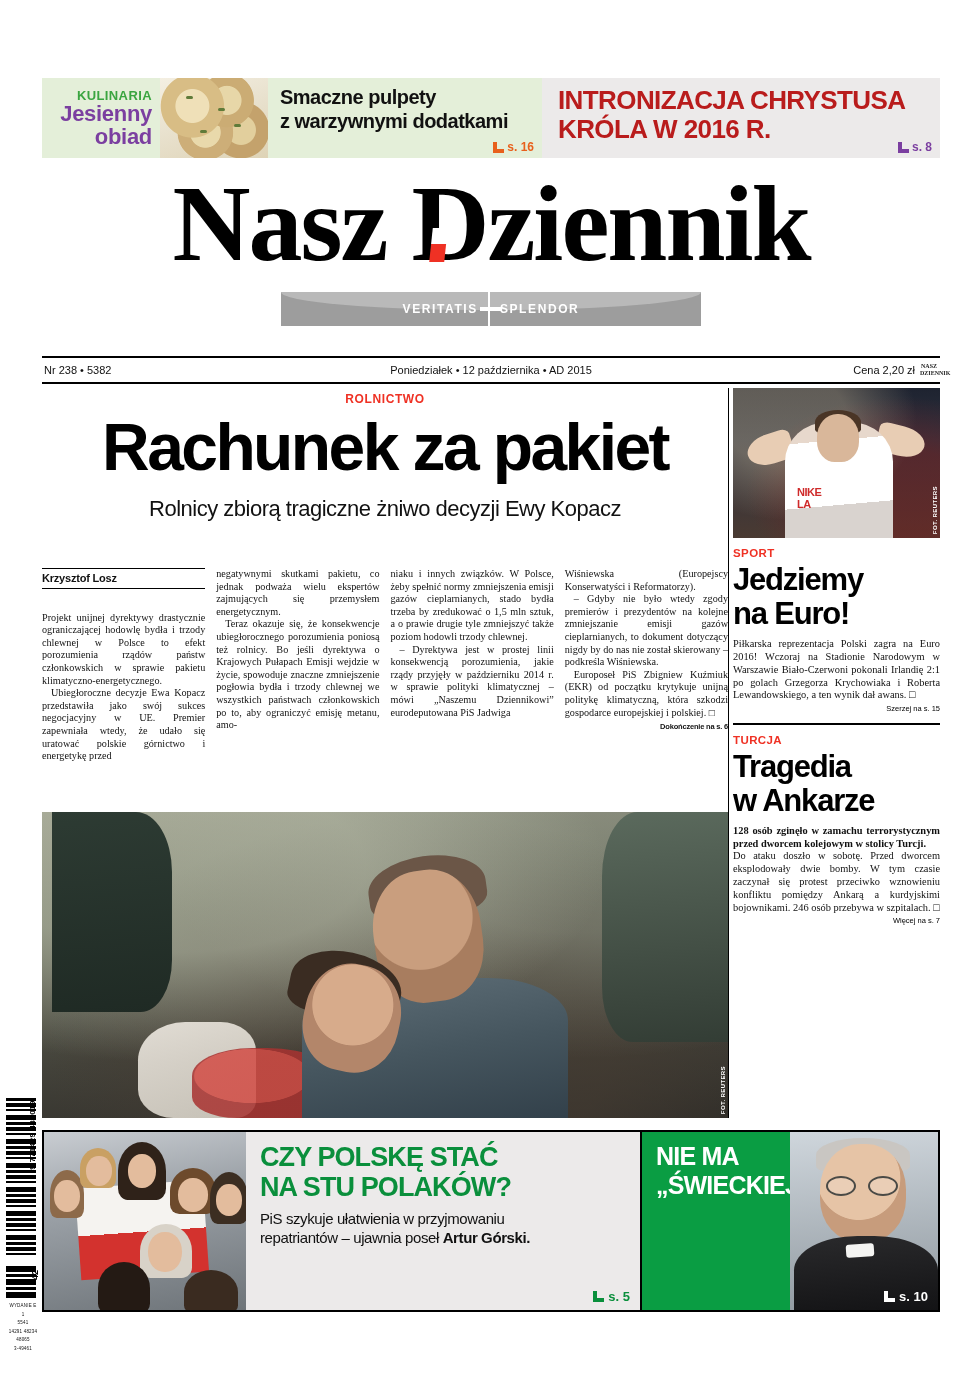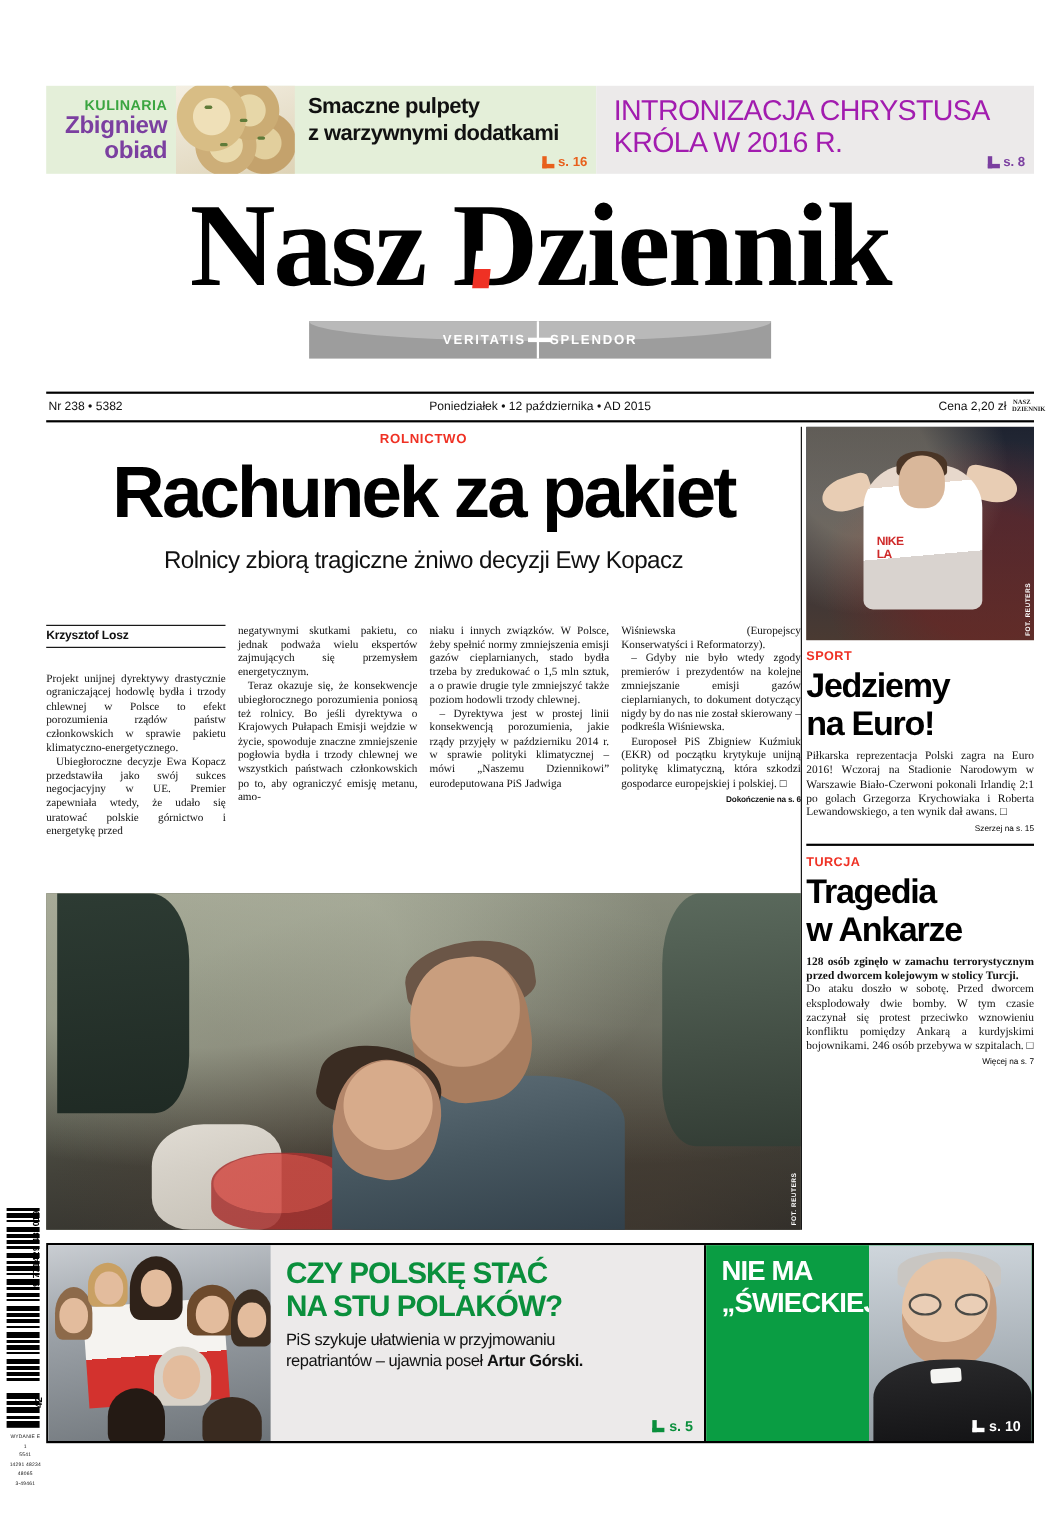--- a/index.html
+++ b/index.html
@@ -45,21 +45,21 @@
   .promo-food .sprig { position:absolute; width:7px; height:3px; background:#5f7b39; border-radius:2px; }
   .promo-txt { flex:1; padding:8px 10px 4px 12px; position:relative; }
   .promo-txt .t1, .promo-txt .t2 { font-size:20px; font-weight:bold; color:#111; line-height:1.18; letter-spacing:-.5px; }
   .pageref { position:absolute; right:8px; bottom:4px; display:flex; align-items:center; gap:3px;
      font-size:12px; font-weight:bold; color:#111; }
   .corner { width:11px; height:11px; border-left:4px solid currentColor; border-bottom:4px solid currentColor; }
   .c-orange { color:#e8601c;margin-left:15px; }
   .c-purple { color:#7b3fa0; }
   .c-green { color:#0a8f3c; }
   .promo-right { flex:1; background:#eceaea; position:relative; padding:8px 0 0 16px; }
-  .promo-right .r1, .promo-right .r2 { color:#a21caf; font-size:26px; font-weight:normal;
+  .promo-right .r1, .promo-right .r2 { color:#b91c1c; font-size:26px; font-weight:bold;
      line-height:1.12; letter-spacing:-.6px; }
 
   
   .masthead { position:absolute; left:42px; top:166px; width:898px; height:170px; }
   .logo { text-align:center; font-family:"Liberation Serif", serif; font-weight:bold;
      font-size:108px; line-height:1; letter-spacing:-2px; color:#000; position:relative;
      padding-top:4px; }
   .logo .flag { position:absolute; display:inline-block; width:15px; height:34px;
      background: linear-gradient(to bottom,#ffffff 0 48%, #ef3124 48% 100%);
      left:389px; top:62px; transform: skewX(-6deg); }
@@ -101,21 +101,21 @@
      border-top:1.5px solid #000; border-bottom:1.5px solid #000; padding:3px 0 3px;
      margin-bottom:23px; letter-spacing:-.2px; }
   .col p { text-indent:9px; margin:0; }
   .col p.noindent { text-indent:0; }
   .jump { text-align:right; font-family:"Liberation Sans", sans-serif; font-size:7.5px;
      font-weight:bold; letter-spacing:-.2px; margin-top:2px; }
 
   
   .railsep { position:absolute; left:728px; top:388px; width:1px; height:730px; background:#000; }
   .rail { position:absolute; left:733px; top:388px; width:207px; }
-  .sport-photo { width:207px; height:194px; position:relative; overflow:hidden;
+  .sport-photo { width:207px; height:150px; position:relative; overflow:hidden;
      background: linear-gradient(165deg,#2a2f3a 0%,#3d3a35 40%,#6b4d3d 100%); }
   .sp-bg { position:absolute; inset:0;
      background: radial-gradient(ellipse at 25% 20%, rgba(220,200,160,.35) 0 28%, transparent 60%),
                  radial-gradient(ellipse at 80% 70%, rgba(120,30,30,.5) 0 30%, transparent 65%),
                  linear-gradient(180deg,#1e2330 0%,#2d3240 35%,#4a3a32 100%); }
   .sp-person { position:absolute; left:52px; top:34px; width:108px; height:132px;
      background: linear-gradient(175deg,#e7d8cc 0 16%, #ffffff 16% 62%, #d9d3cf 62% 100%);
      border-radius:40% 40% 8% 8%/30% 30% 6% 6%; }
   .sp-head { position:absolute; left:84px; top:26px; width:42px; height:48px;
      background:#d9b79a; border-radius:48% 48% 42% 42%; }
@@ -229,21 +229,21 @@
         <div>3-49461</div>
       </div>
     </div>
   </div>
 
   <div class="promo">
 
     <div class="promo-left">
       <div class="promo-kul">
         <div class="k-tag">KULINARIA</div>
-        <div class="k-l1">Zbigniew</div>
+        <div class="k-l1">Jesienny</div>
         <div class="k-l2">obiad</div>
       </div>
       <div class="promo-food">
         <span class="sprig" style="left:26px;top:18px;"></span>
         <span class="sprig" style="left:58px;top:30px;"></span>
         <span class="sprig" style="left:40px;top:52px;"></span>
         <span class="sprig" style="left:74px;top:46px;"></span>
       </div>
       <div class="promo-txt">
         <div class="t1">Smaczne pulpety</div>

